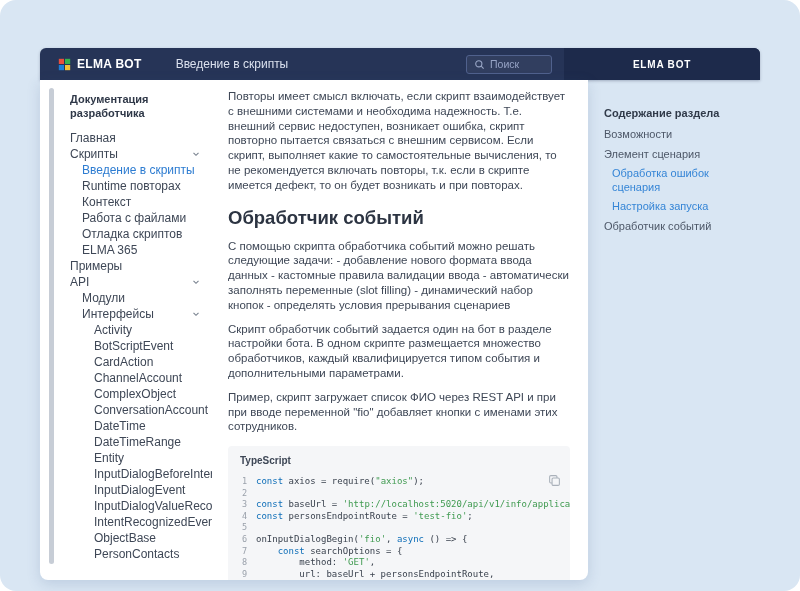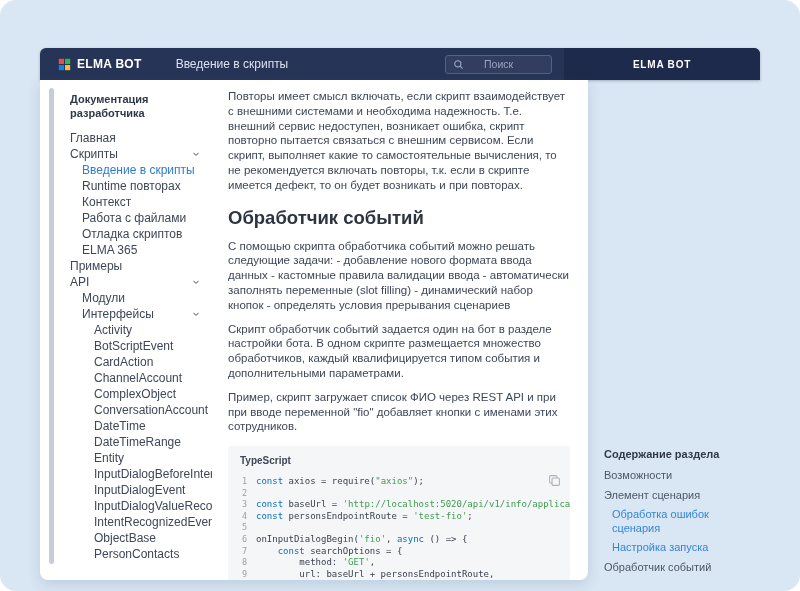--- a/index.html
+++ b/index.html
@@ -5,25 +5,25 @@
   *{box-sizing:border-box;margin:0;padding:0;}
   html,body{width:800px;height:591px;}
   body{font-family:"Liberation Sans",sans-serif;background:#ffffff;}
   .page{width:800px;height:591px;background:#d9e6f3;border-radius:16px;position:relative;overflow:hidden;}
   .app{position:absolute;left:40px;top:48px;width:720px;}
   .navbar{height:32px;background:#263457;border-radius:6px 6px 0 0;display:flex;align-items:center;box-shadow:0 1px 3px rgba(30,42,74,.3);}
   .brand{display:flex;align-items:center;gap:6px;padding-left:18px;cursor:pointer;}
   .brand-text{color:#fff;font-weight:700;font-size:12px;letter-spacing:.3px;}
   .nav-title{color:#dbe1ee;font-size:12px;margin-left:34px;white-space:nowrap;}
   .nav-spacer{flex:1;}
-  .search{width:107px;height:19px;border:1px solid #50618d;border-radius:3px;background:rgba(255,255,255,.05);display:flex;align-items:center;gap:20px;padding:0 7px;margin-right:12px;}
+  .search{width:86px;height:19px;border:1px solid #50618d;border-radius:3px;background:rgba(255,255,255,.05);display:flex;align-items:center;gap:5px;padding:0 7px;margin-right:12px;}
   .search-input{flex:1;min-width:0;background:transparent;border:none;outline:none;font-size:10.5px;color:#d5dcec;font-family:inherit;}
   .search-input::placeholder{color:#97a4c6;}
   .nav-right{width:196px;height:32px;background:#1d2a4b;border-radius:0 6px 0 0;display:flex;align-items:center;justify-content:center;color:#fff;font-size:10px;font-weight:700;letter-spacing:.8px;cursor:pointer;}
-  .body-row{display:flex;align-items:flex-end;}
+  .body-row{display:flex;align-items:flex-start;}
   .panel{width:548px;height:500px;background:#fff;border-radius:0 0 8px 8px;position:relative;display:flex;overflow:hidden;box-shadow:0 4px 14px rgba(60,90,140,.18);}
   .scrollbar{position:absolute;left:9px;top:8px;width:5px;height:476px;background:#c7cdd6;border-radius:3px;cursor:pointer;}
   .sidebar{width:172px;padding:12px 0 0 30px;flex-shrink:0;}
   .side-title{font-size:11px;font-weight:700;color:#2f3848;line-height:14px;margin-bottom:10px;padding-right:14px;}
   .side-item{display:flex;align-items:center;justify-content:space-between;height:16px;font-size:12px;color:#3e4756;cursor:pointer;padding-right:12px;white-space:nowrap;overflow:hidden;}
   .side-item.lvl1{padding-left:12px;}
   .side-item.lvl2{padding-left:24px;}
   .side-item.active{color:#2d7cd1;}
   .main{flex:1;padding:9px 18px 0 16px;min-width:0;}
   .para{font-size:11.5px;line-height:14.8px;color:#3e4756;margin-bottom:9px;}

